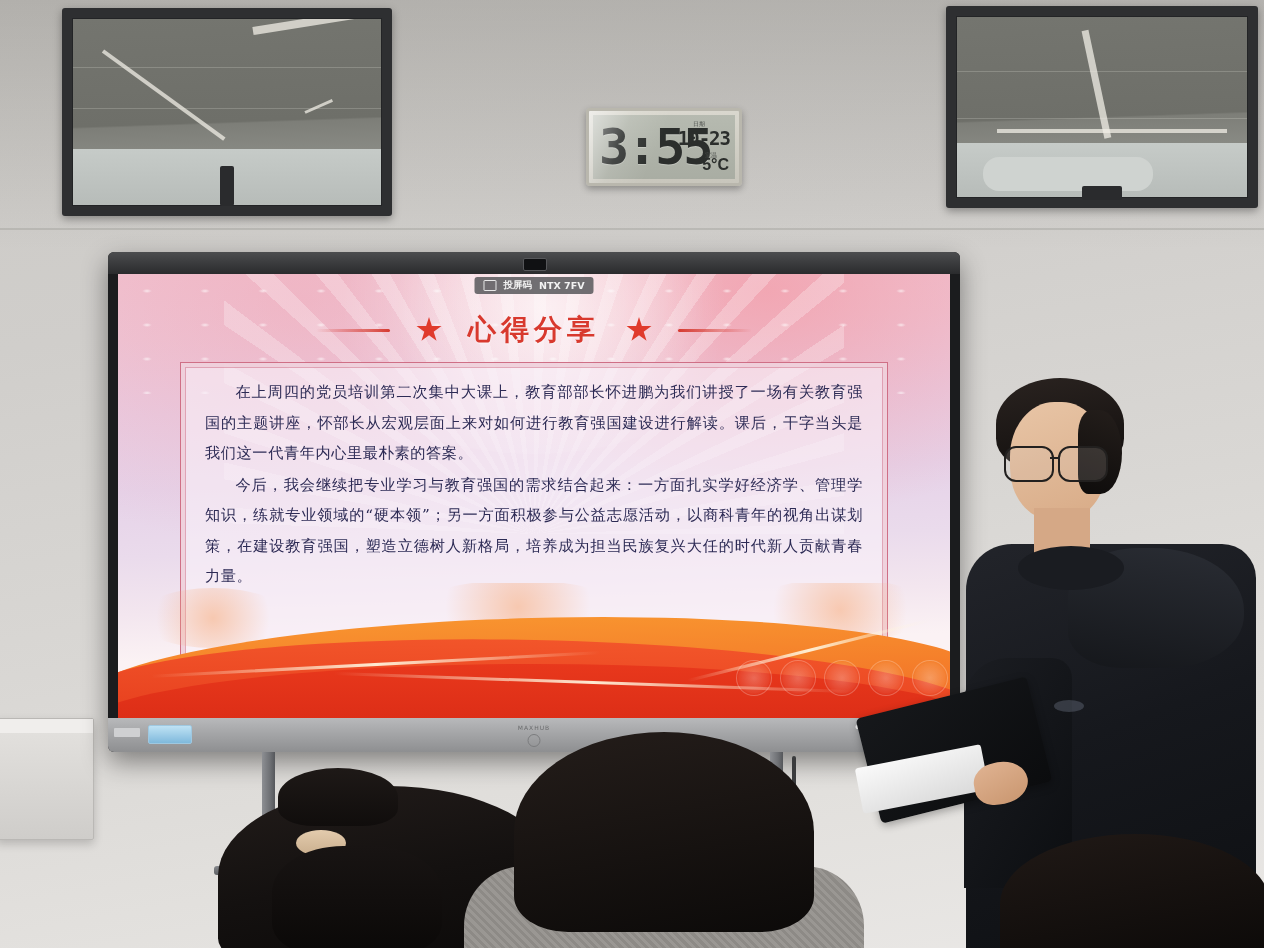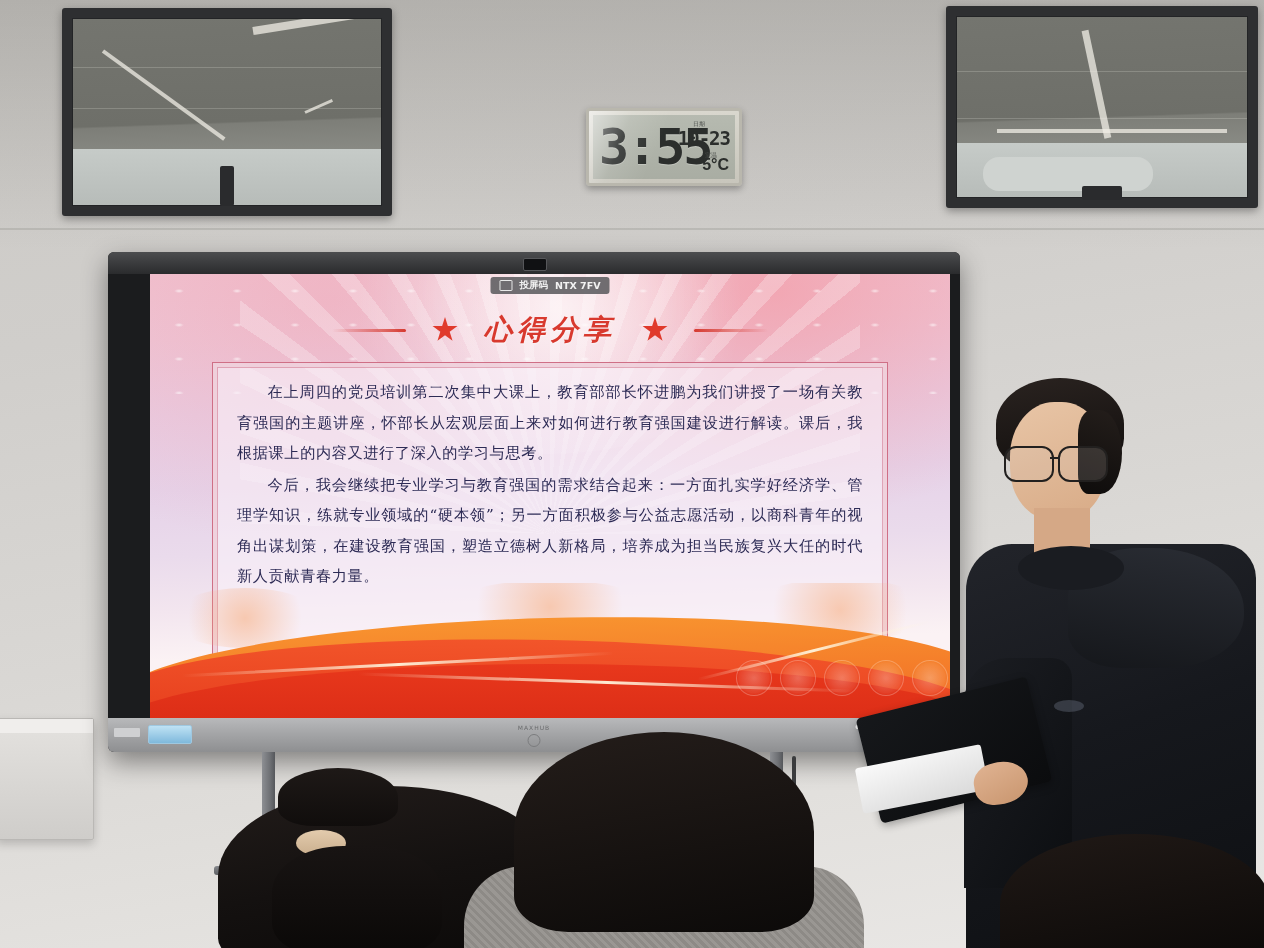--- a/index.html
+++ b/index.html
@@ -44,42 +44,42 @@
     background:linear-gradient(118deg,rgba(255,255,255,.72) 0%,rgba(255,255,255,.12) 36%,rgba(255,255,255,0) 60%);
     transform:rotate(-6deg);pointer-events:none;}
 
   
   .display{position:absolute;left:108px;top:252px;width:852px;height:500px;
     background:#1b1c1e;border-radius:6px;box-shadow:0 10px 26px rgba(0,0,0,.42);}
   .bezel-top{position:absolute;left:0;top:0;width:100%;height:22px;
     background:linear-gradient(180deg,#4c4d4f,#2a2b2d);border-radius:6px 6px 0 0;}
   .cam{position:absolute;left:50%;top:6px;width:22px;height:11px;margin-left:-11px;
     background:#101113;border-radius:2px;border:1px solid #56575a;}
-  .screen{position:absolute;left:10px;top:22px;right:10px;bottom:34px;overflow:hidden;background:#fca5a5;margin-left:32px;}
+  .screen{position:absolute;left:10px;top:22px;right:10px;bottom:34px;overflow:hidden;background:#fca5a5;}
 
   
   .slide{position:absolute;inset:0;
     background:
       radial-gradient(circle at 52% 8%, rgba(255,255,255,.55) 0%, rgba(255,255,255,0) 26%),
       radial-gradient(ellipse at 78% 4%, rgba(244,140,150,.55) 0%, rgba(244,140,150,0) 38%),
       radial-gradient(ellipse at 22% 6%, rgba(240,150,165,.35) 0%, rgba(240,150,165,0) 42%),
       linear-gradient(178deg,#f0c6d4 0%,#eec9d9 14%,#e9cde2 30%,#e6d2e8 46%,#eadbec 60%,#f3e6ef 72%,#fbf2f4 82%);}
   .rays{position:absolute;left:50%;top:-160px;width:620px;height:420px;margin-left:-310px;
     background:repeating-conic-gradient(from 0deg at 50% 100%,
       rgba(255,255,255,.30) 0deg 3deg, rgba(255,255,255,0) 3deg 8deg);
     opacity:.85;}
   .halo{position:absolute;left:50%;top:-120px;width:460px;height:300px;margin-left:-230px;border-radius:50%;
     background:radial-gradient(circle,rgba(255,255,255,.55),rgba(255,255,255,0) 70%);}
   .dots{position:absolute;left:0;top:0;width:100%;height:120px;
     background-image:radial-gradient(ellipse 7px 3px, rgba(255,255,255,.85), rgba(255,255,255,0) 70%);
     background-size:58px 34px;opacity:.75;}
 
   
   .titlerow{position:absolute;left:0;top:36px;width:100%;height:40px;display:flex;
-    align-items:center;justify-content:center;gap:26px;font-style:italic;}
+    align-items:center;justify-content:center;gap:26px;}
   .tline{width:74px;height:3px;border-radius:2px;}
   .tline.l{background:linear-gradient(90deg,rgba(214,58,48,0),#d63a30);}
   .tline.r{background:linear-gradient(90deg,#d63a30,rgba(214,58,48,0));}
   .star{width:26px;height:26px;background:#e03a2c;
     clip-path:polygon(50% 0%,61% 35%,98% 35%,68% 57%,79% 91%,50% 70%,21% 91%,32% 57%,2% 35%,39% 35%);
     filter:drop-shadow(0 1px 1px rgba(0,0,0,.15));}
   .slide-title{font-family:"DejaVu Sans",sans-serif;font-size:28px;font-weight:bold;
     color:#d8392e;letter-spacing:5px;text-shadow:0 1px 2px rgba(255,255,255,.6);}
 
   
@@ -259,21 +259,21 @@
         <div class="titlerow">
           <span class="tline l"></span>
           <span class="star"></span>
           <span class="slide-title">心得分享</span>
           <span class="star"></span>
           <span class="tline r"></span>
         </div>
 
         <div class="panel">
           <div class="panel-inner">
-            <p class="para">在上周四的党员培训第二次集中大课上，教育部部长怀进鹏为我们讲授了一场有关教育强国的主题讲座，怀部长从宏观层面上来对如何进行教育强国建设进行解读。课后，我根据课上的内容又进行了深入的学习与思考。</p>
+            <p class="para">在上周四的党员培训第二次集中大课上，教育部部长怀进鹏为我们讲授了一场有关教育强国的主题讲座，怀部长从宏观层面上来对如何进行教育强国建设进行解读。课后，干字当头是我们这一代青年内心里最朴素的答案。</p>
             <p class="para">今后，我会继续把专业学习与教育强国的需求结合起来：一方面扎实学好经济学、管理学知识，练就专业领域的“硬本领”；另一方面积极参与公益志愿活动，以商科青年的视角出谋划策，在建设教育强国，塑造立德树人新格局，培养成为担当民族复兴大任的时代新人贡献青春力量。</p>
           </div>
         </div>
 
         <div class="waves">
           <div class="splash" style="left:20px;bottom:70px;width:150px;height:60px;"></div>
           <div class="splash" style="left:300px;bottom:84px;width:200px;height:54px;"></div>
           <div class="splash" style="right:20px;bottom:76px;width:180px;height:64px;"></div>
           <div class="wv w1"></div>
           <div class="wv w2"></div>

